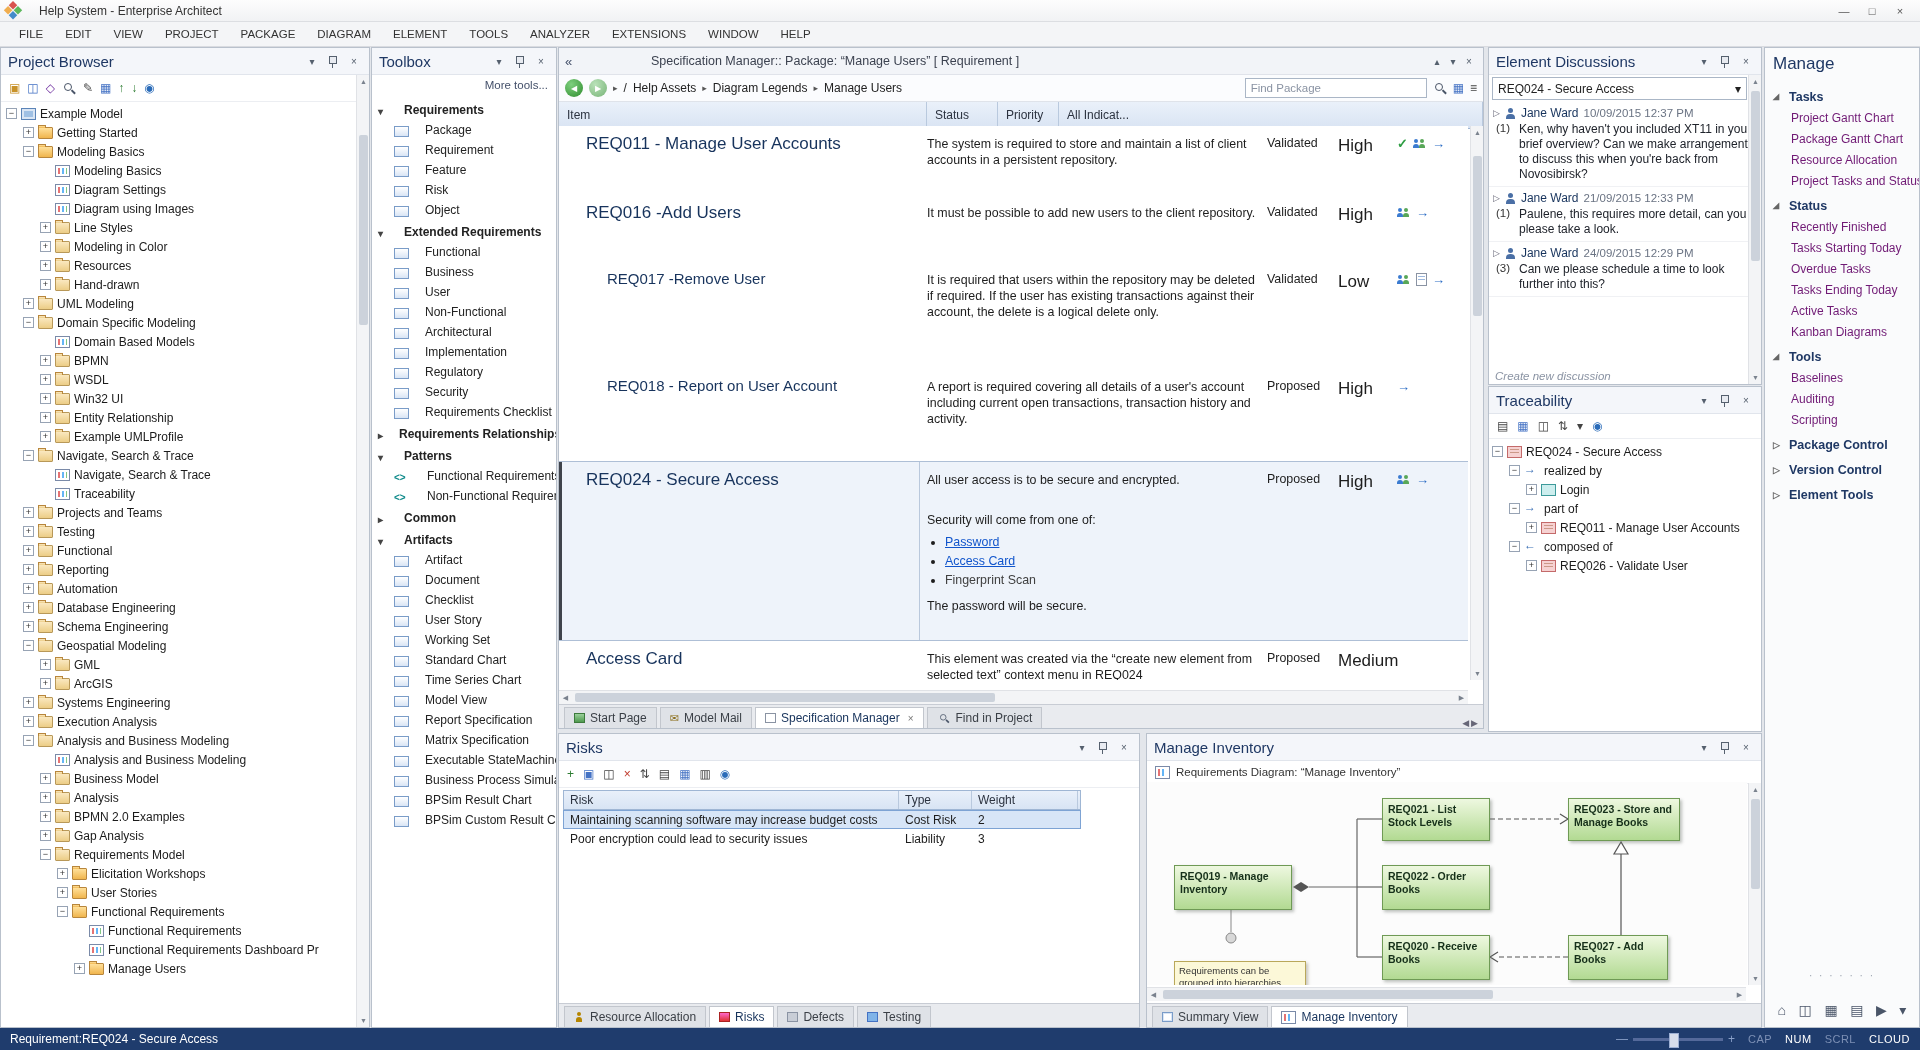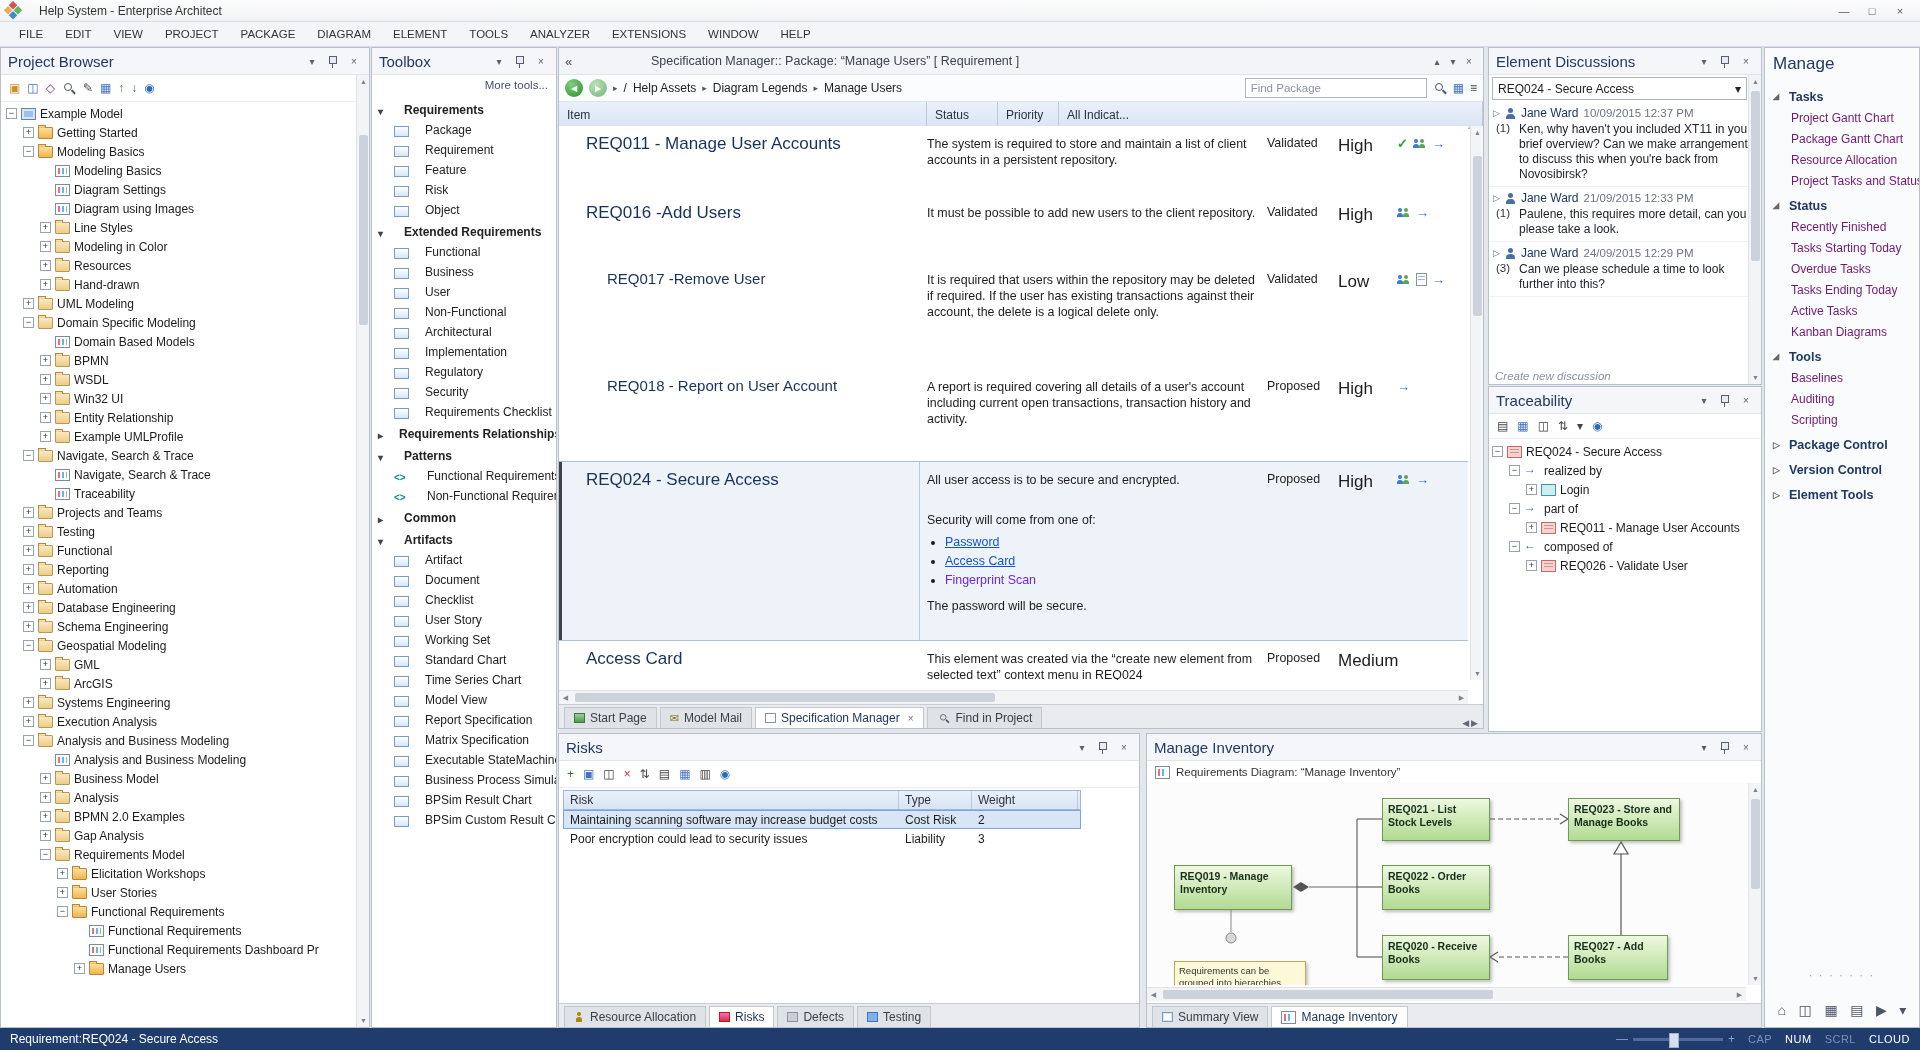--- a/index.html
+++ b/index.html
@@ -99,21 +99,21 @@
   .sstatus{position:absolute;left:708px;top:10px;font-size:12.4px;color:#1d1d1d;}
   .sprio{position:absolute;left:779px;top:10px;font-size:17px;color:#1d1d1d;}
   .sind{position:absolute;left:838px;top:10px;display:flex;align-items:center;gap:5px;}
   .r1{height:69px;}.r2{height:67px;}.r3{height:107px;}.r4{height:92px;}.r6{height:96px;}
   .r5{height:180px;background:#eef3fa;border-top:1px solid #aebfd6;border-bottom:1px solid #aebfd6;}
   .r5::before{content:"";position:absolute;left:0;top:0;bottom:0;width:3px;background:#3f434b;}
   .r5::after{content:"";position:absolute;left:360px;top:0;bottom:0;width:1px;background:#b9c8dc;}
   .blts{margin:6px 0 0 0;padding-left:18px;}
   .blts li{margin-bottom:3px;}
   .lnk{color:#1155cc;text-decoration:underline;}
-  .redtxt{color:#6d28d9;}
+  .redtxt{color:#404040;}
   .mt{margin-top:24px;}
   .mt2{margin-top:10px;}
   .ck{color:#2f9e44;font-weight:bold;font-size:13px;}
   .par{color:#2b6cc4;font-weight:bold;font-size:13px;}
   .ppl{position:relative;width:14px;height:10px;}
   .ppl::before{content:"";position:absolute;left:1px;top:0;width:4px;height:4px;border-radius:50%;background:#3b7bd0;
                box-shadow:6px 0 0 #58a758;}
   .ppl::after{content:"";position:absolute;left:0;top:5px;width:6px;height:4px;border-radius:3px 3px 0 0;background:#3b7bd0;
               box-shadow:6px 0 0 #58a758;}
   .docic{width:9px;height:11px;background:#fff;border:1px solid #8a93a3;position:relative;}

